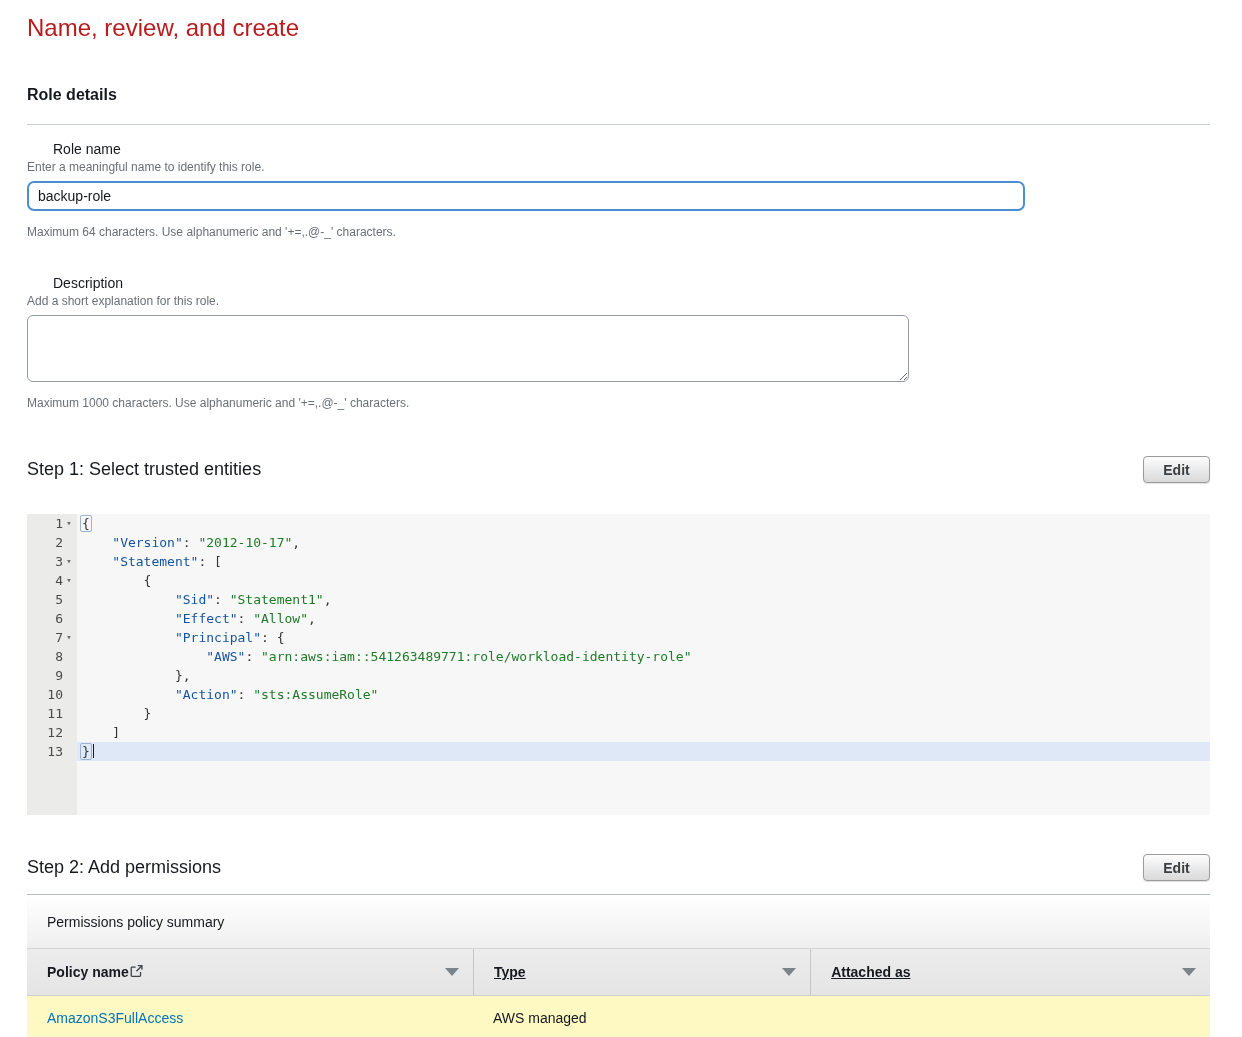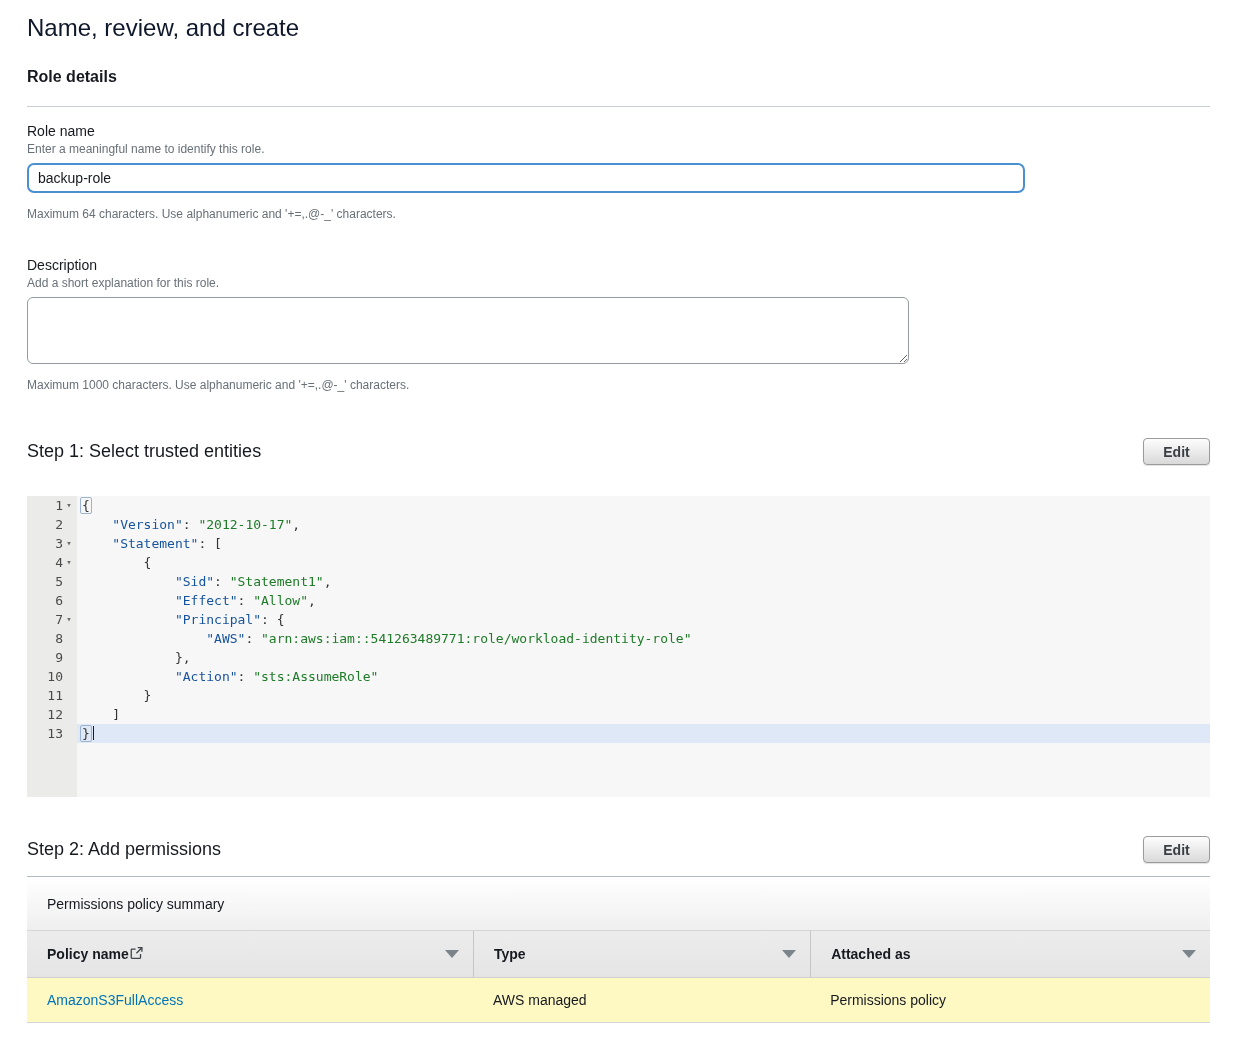--- a/index.html
+++ b/index.html
@@ -3,28 +3,28 @@
 <meta charset="utf-8">
 <style>
   * { box-sizing: border-box; }
   html, body { margin:0; padding:0; background:#fff; }
   body {
     width:1242px; height:1037px; overflow:hidden;
     font-family:"Liberation Sans", sans-serif; color:#16191f;
   }
   .container { padding:14px 32px 0 27px; }
 
-  .page-title { font-size:24px; font-weight:400; margin:0; color:#0f172a; }
-
-  .section-heading { font-size:16px; font-weight:700; margin-top:26px; }
+  .page-title { font-size:24px; font-weight:400; margin:0; color:#b91c1c; }
+
+  .section-heading { font-size:16px; font-weight:700; margin-top:44px; }
 
   hr.divider { border:none; border-top:1px solid #c9ced4; margin:20px 0 0 0; }
   hr.divider.dark { border-top-color:#b3bac1; margin-top:13px; }
 
-  .field-label { font-size:14px; margin-top:17px; }
+  .field-label { font-size:14px; margin-top:17px;margin-left:26px; }
   .field-label.first { margin-top:16px; }
   .field-hint { font-size:12px; color:#687078; margin-top:3px; }
   .constraint { font-size:12px; color:#687078; margin-top:14px; }
 
   .text-input {
     display:block; width:998px; height:30px; margin-top:7px;
     border:2px solid #4a8fd0; border-radius:7px; outline:none;
     font-family:"Liberation Sans", sans-serif; font-size:14px; color:#16191f;
     padding:0 9px; background:#fff;
   }
@@ -69,21 +69,21 @@
     height:54px; display:flex; align-items:center; padding-left:20px;
     background:linear-gradient(#ffffff, #efefef);
     border-bottom:1px solid #d5d5d5; font-size:14px; color:#16191f;
   }
   .table-header {
     display:flex; height:47px; align-items:stretch;
     background:linear-gradient(#ececec, #e5e5e5);
     border-bottom:1px solid #cfcfcf; font-size:14px; font-weight:700;
   }
   .th-cell { display:flex; align-items:center; justify-content:space-between; padding:0 14px 0 20px; }
-  .th-cell + .th-cell { border-left:1px solid #c6c6c6; }
+  .th-cell + .th-cell { border-left:1px solid #c6c6c6;text-decoration:underline; }
   .c1 { width:37.7%; } .c2 { width:28.5%; } .c3 { width:33.8%; }
   .th-label-wrap { display:flex; align-items:center; gap:0; }
   .sort-icon {
     width:0; height:0; border-left:7px solid transparent; border-right:7px solid transparent;
     border-top:8px solid #7b838b; cursor:pointer; flex-shrink:0;
   }
   .ext-icon { display:inline-block; margin-top:1px; }
   .table-row { display:flex; height:45px; align-items:center; background:#fef9c3; border-bottom:1px solid #d5d5d5; font-size:14px; }
   .td-cell { padding:0 20px; overflow:hidden; text-overflow:ellipsis; white-space:nowrap; }
   .policy-link { color:#0073bb; text-decoration:none; cursor:pointer; }
@@ -217,18 +217,17 @@
       <div class="th-cell c3">
         <span>Attached as</span>
         <span class="sort-icon"></span>
       </div>
     </div>
 
     <div>
         <div class="table-row">
           <div class="td-cell c1"><a class="policy-link" href="#">AmazonS3FullAccess</a></div>
           <div class="td-cell c2">AWS managed</div>
-          <div class="td-cell c3">Permissions policy</div>
         </div>
       </div>
   </div>
 
 </div>
 
 </body></html>

